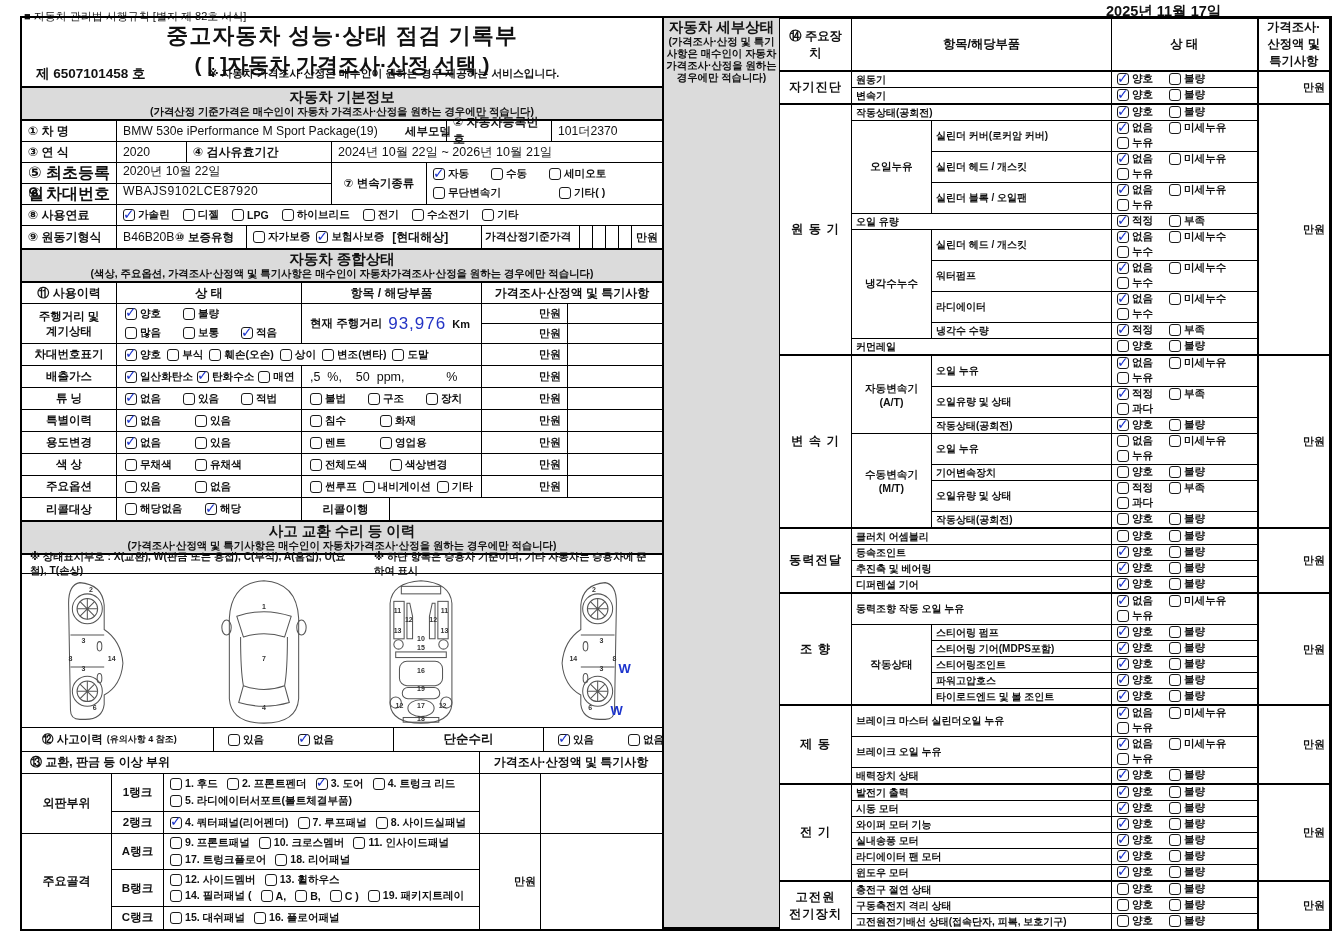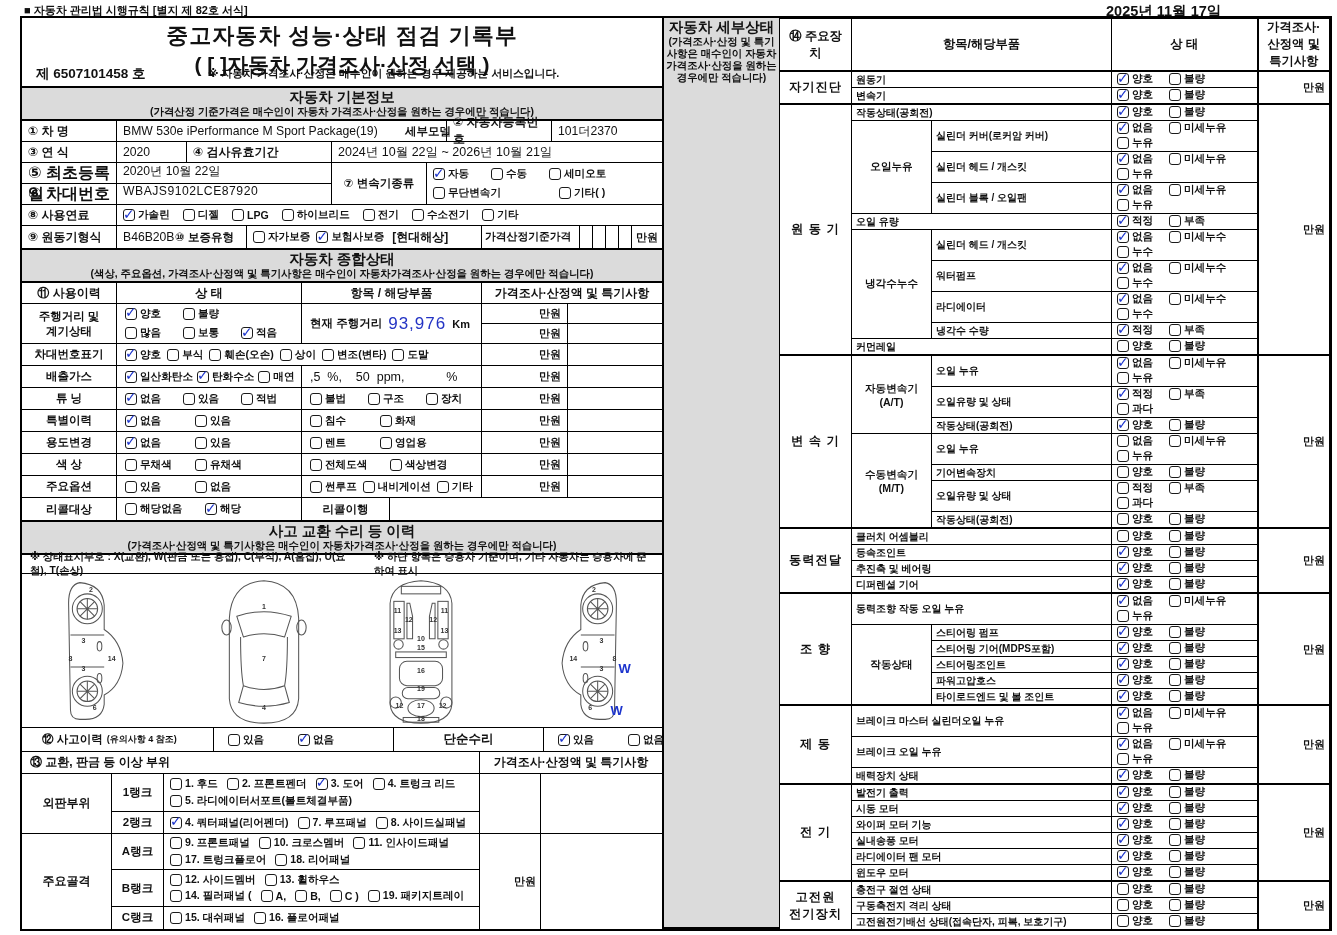--- a/index.html
+++ b/index.html
@@ -1,18 +1,18 @@
 <!DOCTYPE html>
 <html><head>
 <meta charset="utf-8">
 <style>
 *{box-sizing:border-box;margin:0;padding:0}
 body{background:#fff;font-family:"Liberation Sans","DejaVu Sans",sans-serif;color:#111}
 .sheet{position:relative;width:1337px;height:935px;background:#fff;overflow:hidden}
-.regnote{position:absolute;left:24px;top:3px;font-size:11px;font-weight:bold}
+.regnote{position:absolute;left:24px;top:9px;font-size:11px;font-weight:normal}
 .date{position:absolute;left:1106px;top:2px;font-size:14.5px;font-weight:bold}
 .frame{position:absolute;left:20px;top:16px;width:1312px;height:915px;border:2.5px solid #000;display:flex}
 .lhalf{width:642px;border-right:2.5px solid #000;display:flex;flex-direction:column}
 .rhalf{flex:1;display:flex;flex-direction:row}
 
 .band{background:#dbdbdb;border-bottom:2px solid #000;text-align:center;padding:1px 0}
 .band .bt{font-size:14.5px;font-weight:bold;line-height:17px}
 .band .bs{font-size:10.4px;font-weight:bold;line-height:12px}
 
 .titlebox{height:70px;border-bottom:2px solid #000;position:relative;text-align:center}

